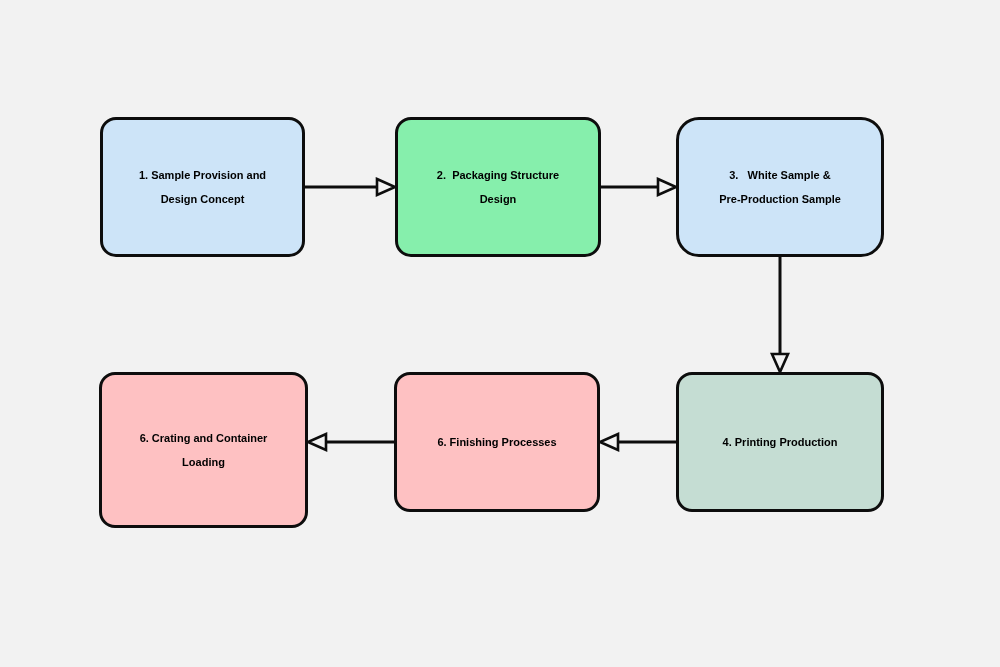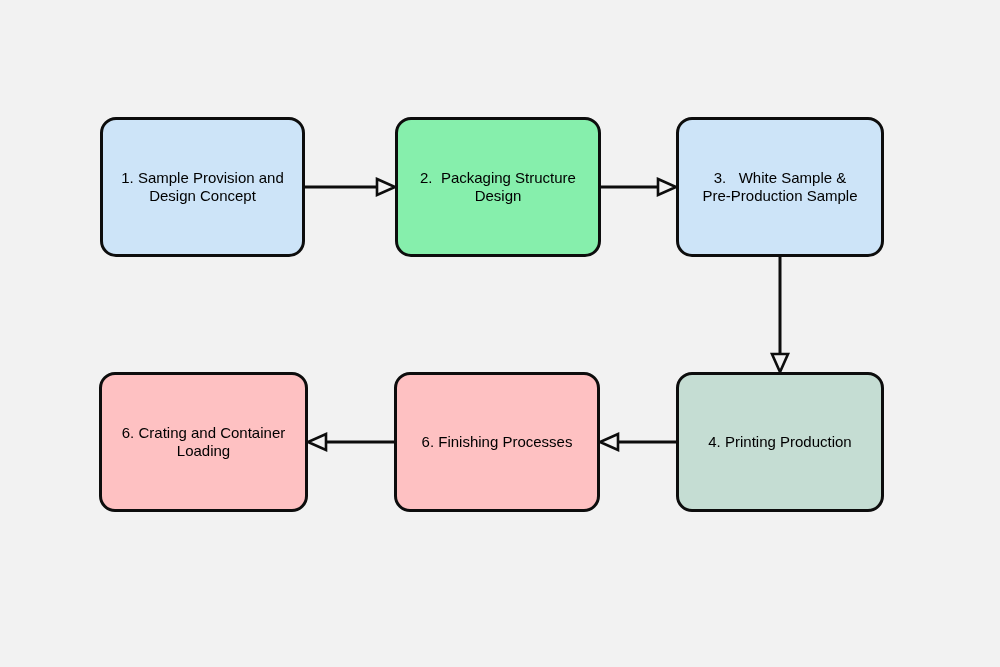--- a/index.html
+++ b/index.html
@@ -40,35 +40,35 @@
     border-radius: 16px;
     display: flex;
     align-items: center;
     justify-content: center;
     padding: 6px 10px;
   }
   .node-label {
     white-space: pre-wrap;
     text-align: center;
     color: #000000;
-    font-size: 15px;
-    line-height: 18px;
-    font-weight: normal;
+    font-size: 11px;
+    line-height: 24px;
+    font-weight: bold;
   }
   
   .node-blue  { background: #cde4f8; }
   .node-green { background: #c5ddd3; }
   .node-pink  { background: #fec1c2; }
   
   #node-1 { left: 100px; top: 117px; width: 205px; height: 140px; }
   #node-2 { left: 395px; top: 117px; width: 206px; height: 140px; }
-  #node-3 { left: 676px; top: 117px; width: 208px; height: 140px; }
+  #node-3 { left: 676px; top: 117px; width: 208px; height: 140px; border-radius: 23px; }
   #node-4 { left: 676px; top: 372px; width: 208px; height: 140px; }
   #node-5 { left: 394px; top: 372px; width: 206px; height: 140px; }
-  #node-6 { left:  99px; top: 372px; width: 209px; height: 140px; }
+  #node-6 { left:  99px; top: 372px; width: 209px; height: 156px; }
 </style>
 </head>
 <body>
 
 <div class="canvas">
 
   <svg class="edges-layer" width="1000" height="667" viewBox="0 0 1000 667" xmlns="http://www.w3.org/2000/svg">
 
     <g>
       <line class="edge-line" x1="305" y1="187" x2="378" y2="187"></line>

